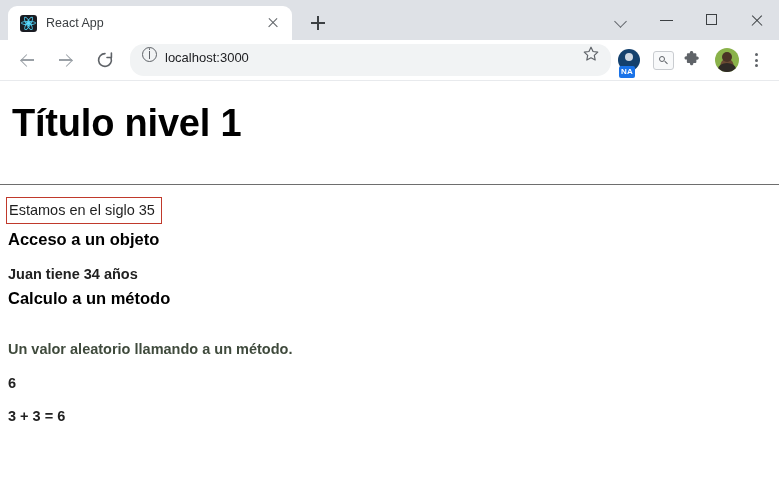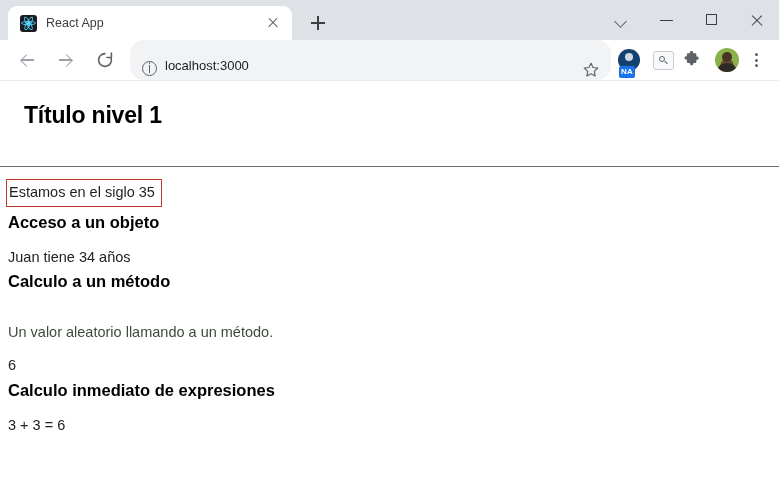--- a/index.html
+++ b/index.html
@@ -201,27 +201,27 @@
   .reload {
     width: 28px; height: 28px;
     margin: 0 5px 0 7px;
     position: relative;
     flex: 0 0 28px;
   }
   .reload svg { position: absolute; left: 5px; top: 5px; }
 
   .omnibox {
     flex: 1 1 auto;
-    height: 40px;
+    height: 32px;
     background: #f1f3f4;
     border-radius: 14px;
     margin-left: 6px;
     margin-right: 4px;
     display: flex;
-    align-items: flex-end;
+    align-items: flex-start;
     padding: 0 6px 0 4px;
     box-sizing: border-box;
     min-width: 0;
   }
   .info-icon {
     width: 22px; height: 22px;
     margin: 0 4px 0 5px;
     position: relative;
     flex: 0 0 22px;
   }
@@ -371,24 +371,24 @@
     flex: 1 1 auto;
     background: #ffffff;
     overflow: hidden;
     position: relative;
   }
   .page {
     padding: 0 8px;
     font-family: "Liberation Sans", sans-serif;
   }
   h1.page-h1 {
-    font-size: 23px;
+    font-size: 38px;
     font-weight: bold;
     color: #000000;
-    margin: 21px 0 0 16px;
+    margin: 21px 0 0 4px;
     line-height: 1.15;
     letter-spacing: -0.2px;
   }
   hr.page-hr {
     border: none;
     border-top: 1px solid #6e6e6e;
     margin: 38px -8px 0 -8px;
   }
   .boxed {
     display: inline-block;
@@ -404,20 +404,21 @@
     font-weight: bold;
     color: #000000;
     margin: 6px 0 0 0;
     line-height: 1.2;
   }
   p.page-p {
     font-size: 14.5px;
     color: #222222;
     margin: 16px 0 0 0;
     line-height: 1.2;
+    font-weight: bold;
   }
   p.page-p.olive { color: #3f4a3c; margin-top: 32px; }
 </style>
 </head>
 <body>
 
 <div class="browser">
 
   <div class="tabstrip">
 
@@ -494,19 +495,18 @@
 
       <div class="boxed">Estamos en el siglo 35</div>
 
       <h2 class="page-h2">Acceso a un objeto</h2>
       <p class="page-p">Juan tiene 34 años</p>
 
       <h2 class="page-h2">Calculo a un método</h2>
       <p class="page-p olive">Un valor aleatorio llamando a un método.</p>
       <p class="page-p">6</p>
 
-      <h2 class="page-h2">Calculo inmediato de expresiones</h2>
       <p class="page-p">3 + 3 = 6</p>
 
     </div>
   </div>
 
 </div>
 
 </body></html>

